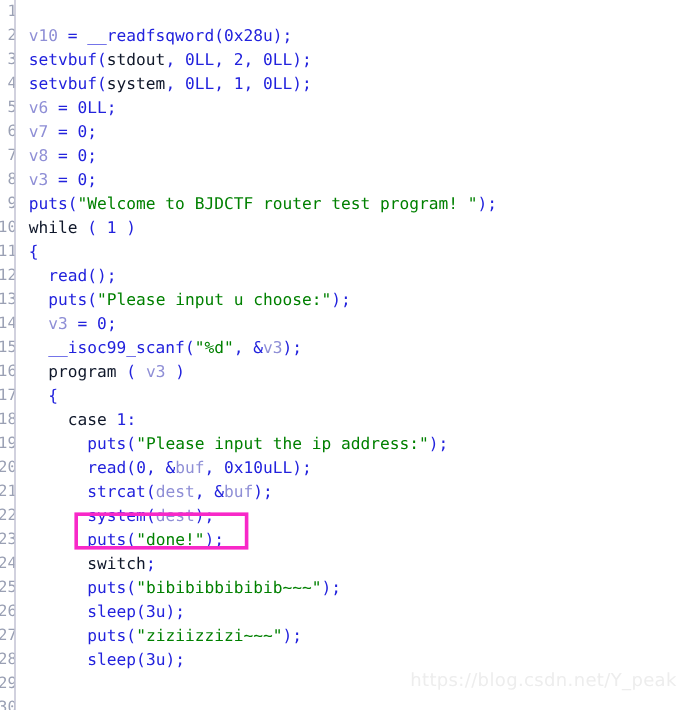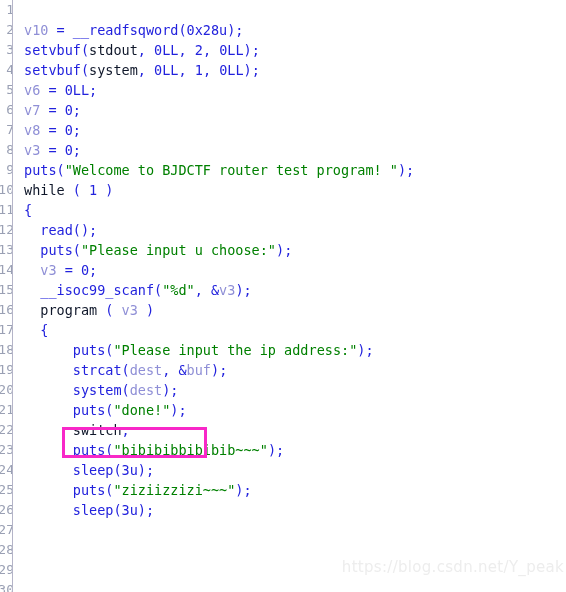--- a/index.html
+++ b/index.html
@@ -153,21 +153,23 @@
       <div class="code-line"><span class="t-var">v3</span><span class="t-punc"> = </span><span class="t-num">0</span><span class="t-punc">;</span></div>
       <div class="code-line"><span class="t-fn">puts</span><span class="t-punc">(</span><span class="t-str">"Welcome to BJDCTF router test program! "</span><span class="t-punc">);</span></div>
       <div class="code-line"><span class="t-kw">while</span><span class="t-punc"> ( </span><span class="t-num">1</span><span class="t-punc"> )</span></div>
       <div class="code-line"><span class="t-punc">{</span></div>
       <div class="code-line"><span class="t-punc">  </span><span class="t-fn">read</span><span class="t-punc">();</span></div>
       <div class="code-line"><span class="t-punc">  </span><span class="t-fn">puts</span><span class="t-punc">(</span><span class="t-str">"Please input u choose:"</span><span class="t-punc">);</span></div>
       <div class="code-line"><span class="t-punc">  </span><span class="t-var">v3</span><span class="t-punc"> = </span><span class="t-num">0</span><span class="t-punc">;</span></div>
       <div class="code-line"><span class="t-punc">  </span><span class="t-fn">__isoc99_scanf</span><span class="t-punc">(</span><span class="t-str">"%d"</span><span class="t-punc">, &amp;</span><span class="t-var">v3</span><span class="t-punc">);</span></div>
       <div class="code-line"><span class="t-punc">  </span><span class="t-kw">program</span><span class="t-punc"> ( </span><span class="t-var">v3</span><span class="t-punc"> )</span></div>
       <div class="code-line"><span class="t-punc">  {</span></div>
+      <div class="code-line"><span class="t-punc">    </span><span class="t-kw">case</span><span class="t-punc"> </span><span class="t-num">1</span><span class="t-punc">:</span></div>
       <div class="code-line"><span class="t-punc">      </span><span class="t-fn">puts</span><span class="t-punc">(</span><span class="t-str">"Please input the ip address:"</span><span class="t-punc">);</span></div>
+      <div class="code-line"><span class="t-punc">      </span><span class="t-fn">read</span><span class="t-punc">(</span><span class="t-num">0</span><span class="t-punc">, &amp;</span><span class="t-var">buf</span><span class="t-punc">, </span><span class="t-num">0x10uLL</span><span class="t-punc">);</span></div>
       <div class="code-line"><span class="t-punc">      </span><span class="t-fn">strcat</span><span class="t-punc">(</span><span class="t-var">dest</span><span class="t-punc">, &amp;</span><span class="t-var">buf</span><span class="t-punc">);</span></div>
       <div class="code-line"><span class="t-punc">      </span><span class="t-fn">system</span><span class="t-punc">(</span><span class="t-var">dest</span><span class="t-punc">);</span></div>
       <div class="code-line"><span class="t-punc">      </span><span class="t-fn">puts</span><span class="t-punc">(</span><span class="t-str">"done!"</span><span class="t-punc">);</span></div>
       <div class="code-line"><span class="t-punc">      </span><span class="t-kw">switch</span><span class="t-punc">;</span></div>
       <div class="code-line"><span class="t-punc">      </span><span class="t-fn">puts</span><span class="t-punc">(</span><span class="t-str">"bibibibbibibib~~~"</span><span class="t-punc">);</span></div>
       <div class="code-line"><span class="t-punc">      </span><span class="t-fn">sleep</span><span class="t-punc">(</span><span class="t-num">3u</span><span class="t-punc">);</span></div>
       <div class="code-line"><span class="t-punc">      </span><span class="t-fn">puts</span><span class="t-punc">(</span><span class="t-str">"ziziizzizi~~~"</span><span class="t-punc">);</span></div>
       <div class="code-line"><span class="t-punc">      </span><span class="t-fn">sleep</span><span class="t-punc">(</span><span class="t-num">3u</span><span class="t-punc">);</span></div>
     </div>
 

